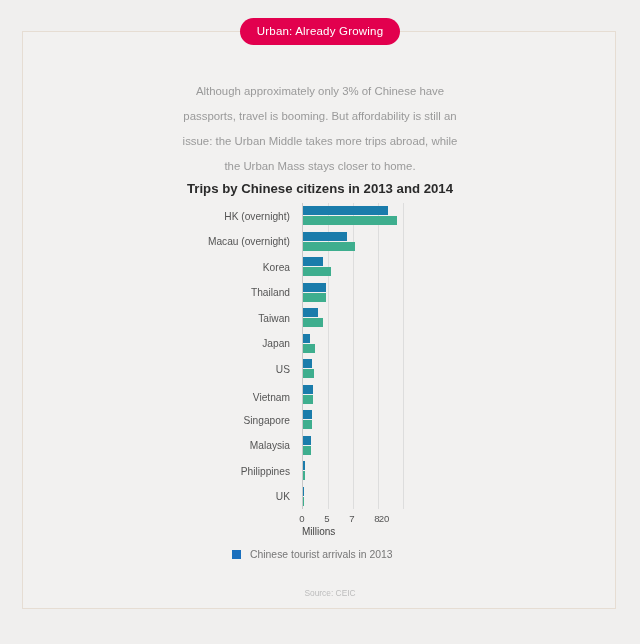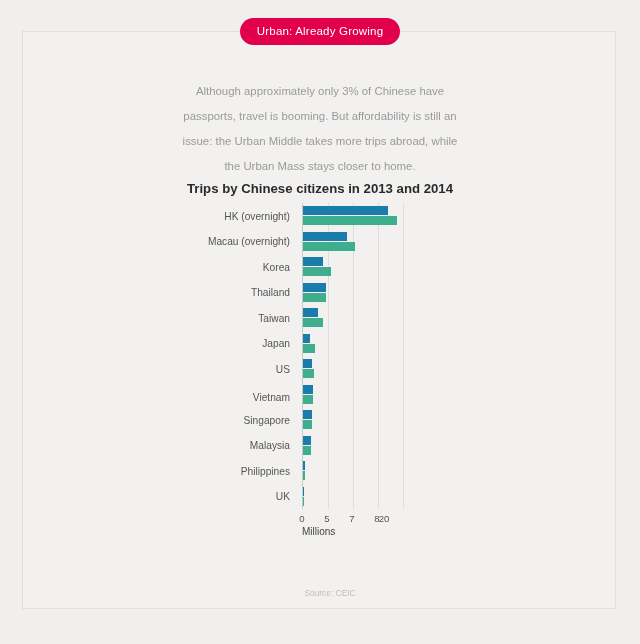--- a/index.html
+++ b/index.html
@@ -250,15 +250,16 @@
   <div class="xticks" id="xticks">
       <div class="xtick" style="left: 50px;">0</div>
       <div class="xtick" style="left: 75px;">5</div>
       <div class="xtick" style="left: 100px;">7</div>
       <div class="xtick" style="left: 125px;">8</div>
       <div class="xtick" style="left: 132px;">20</div>
     </div>
   <div class="xaxis-title">Millions</div>
 
   <div class="legend" id="legend">
+      <div class="legend-row"><span class="swatch y2013"></span><span class="legend-text">Chinese tourist arrivals in 2013</span></div>
     </div>
   <div class="source">Source: CEIC</div>
 </div>
 
 </body></html>

